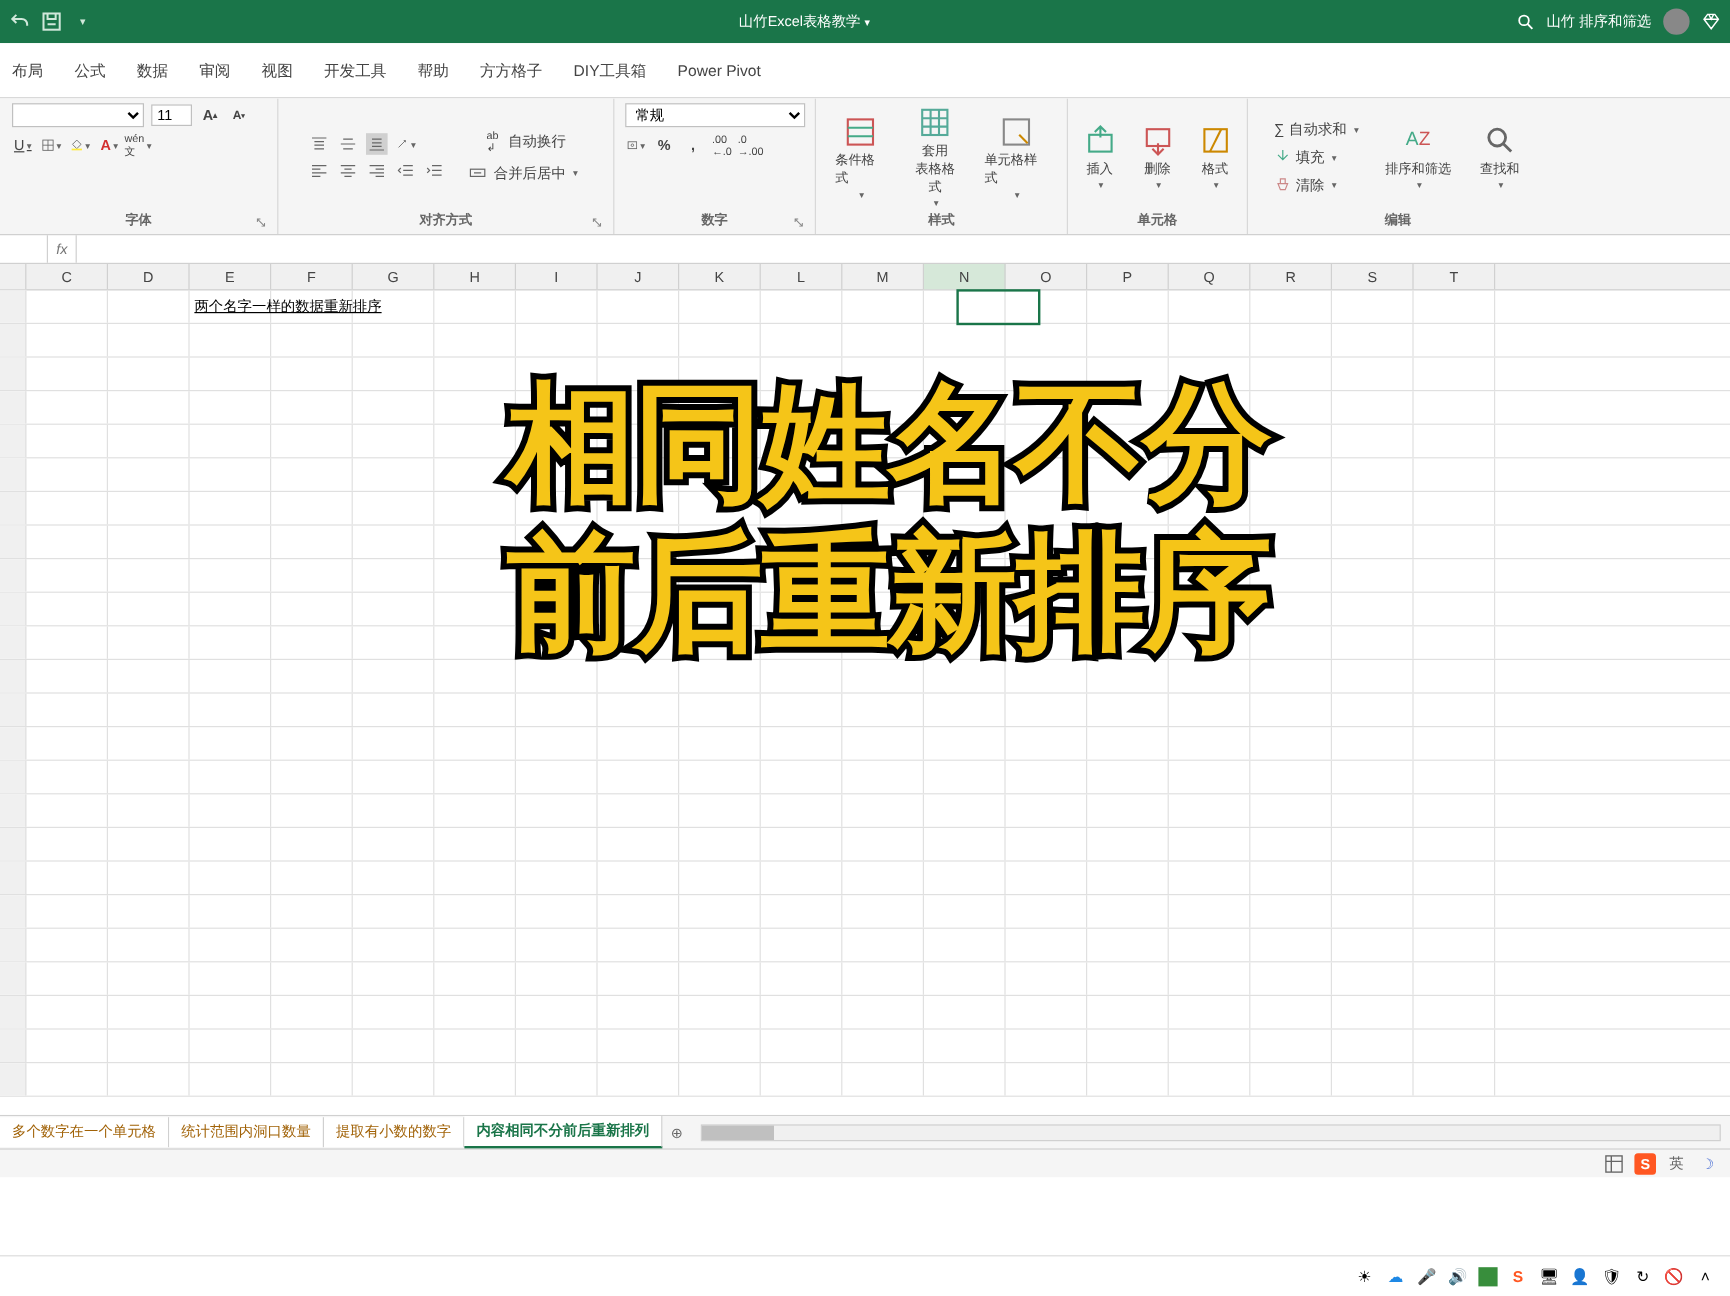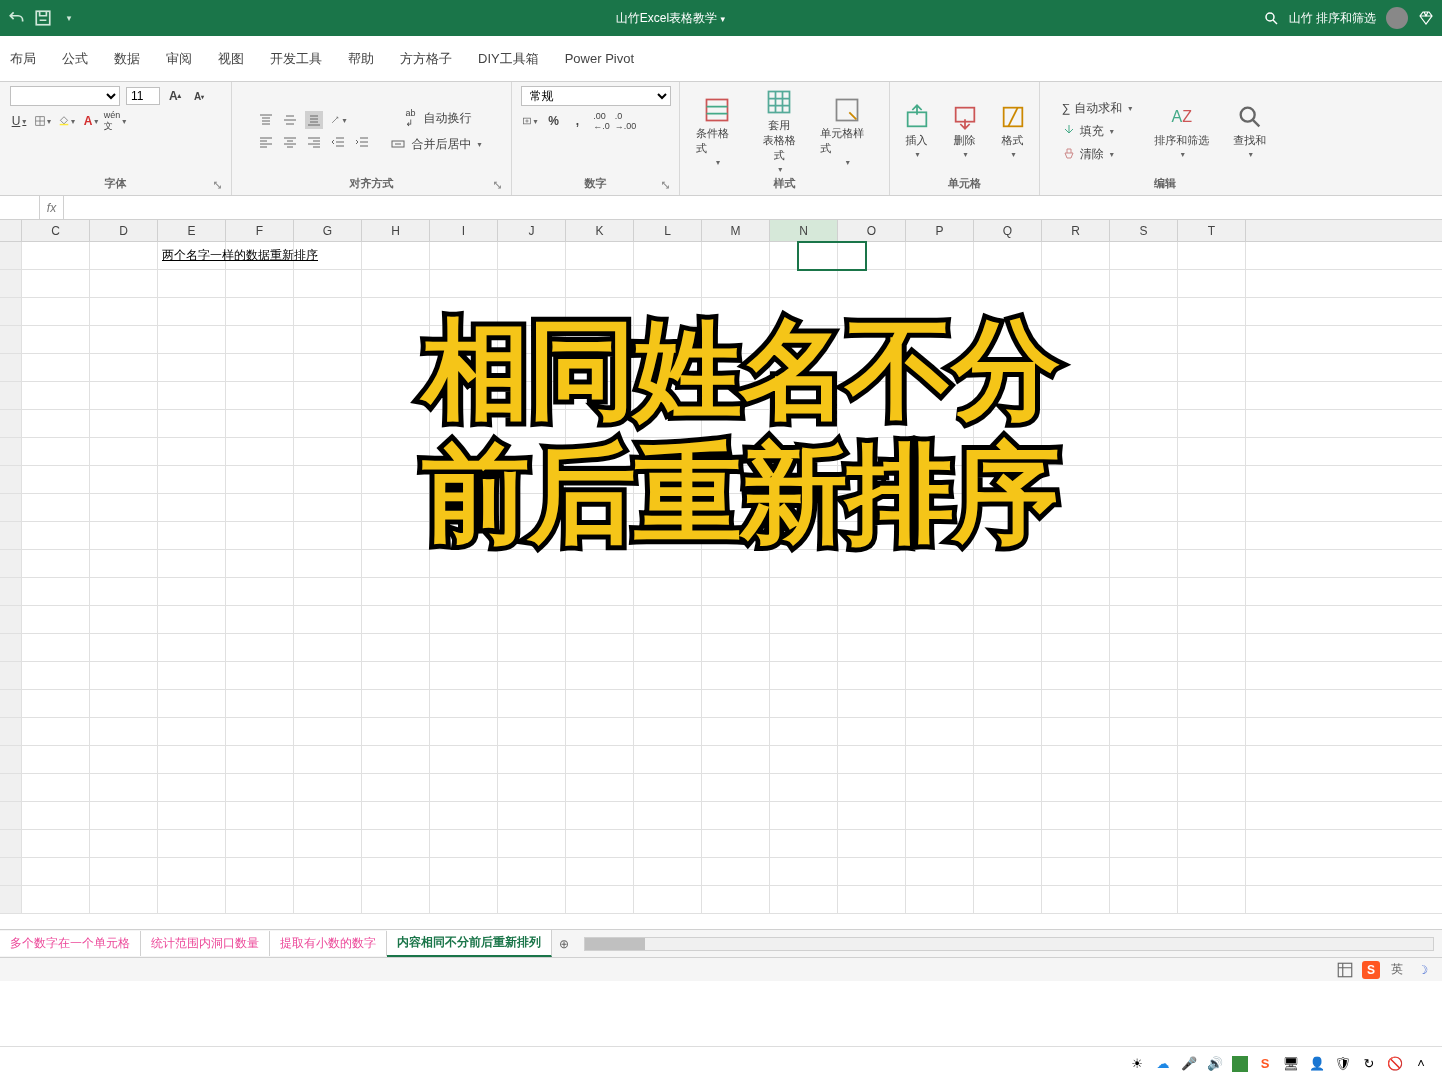--- a/index.html
+++ b/index.html
@@ -50,21 +50,21 @@
 .gcell { border-right: 1px solid #e0e0e0; font-size: 12px; padding: 2px 4px; display: flex; align-items: center; }
 .colhead.sel { background: #d6e8d9; }
 .sel-cell { outline: 2px solid #1a7549; outline-offset: -1px; position: absolute; pointer-events: none; }
 
 
 .overlay { position: absolute; top: 88px; left: 280px; width: 920px; text-align: center; pointer-events: none; }
 .overlay .line { font-size: 108px; font-weight: 900; color: #f5c518; -webkit-text-stroke: 10px #000; paint-order: stroke fill; text-stroke: 10px #000; line-height: 1.15; letter-spacing: -2px; }
 
 
 .sheettabs { height: 28px; border-top: 1px solid #d0d0d0; display: flex; align-items: center; font-size: 12px; background: #f5f5f5; }
-.stab { padding: 4px 10px; border-right: 1px solid #d0d0d0; background: #fff; color: #ec4899; }
+.stab { padding: 4px 10px; border-right: 1px solid #d0d0d0; background: #fff; color: #a16207; }
 .stab.active { border-bottom: 2px solid #1a7549; color: #1a7549; font-weight: bold; }
 .sadd { width: 24px; text-align: center; color: #666; }
 .hscroll { flex: 1; margin: 0 8px; height: 14px; background: #f0f0f0; border: 1px solid #d0d0d0; position: relative; }
 .hscroll .thumb { position: absolute; left: 0; top: 0; height: 100%; width: 60px; background: #c0c0c0; }
 
 
 .statusbar { height: 24px; border-top: 1px solid #d0d0d0; display: flex; align-items: center; justify-content: flex-end; gap: 8px; padding: 0 10px; font-size: 12px; background: #f5f5f5; }
 .statusbar .sicon { width: 18px; height: 18px; display: flex; align-items: center; justify-content: center; color: #666; }
 
 

